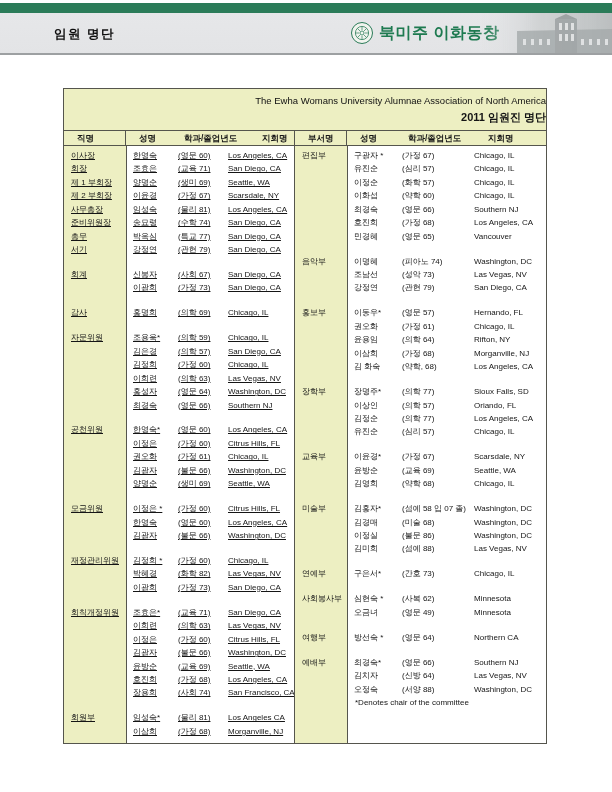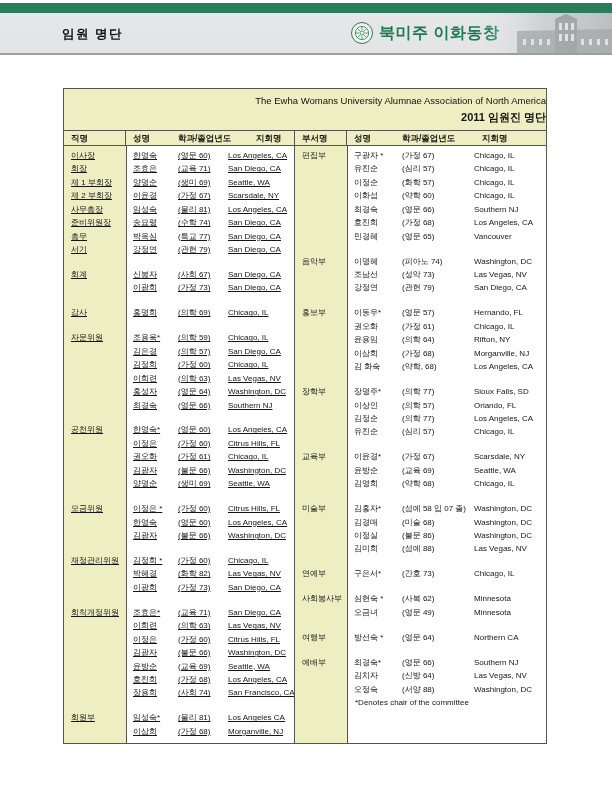--- a/index.html
+++ b/index.html
@@ -15,21 +15,21 @@
     background:#fff;color:#151515;position:relative;overflow:hidden;
   }
   
   .top-white{height:3px;background:#fff;}
   .top-greenbar{height:10px;background:var(--accent-green);}
   .band{
     height:42px;background:linear-gradient(#e6e7e9,var(--band-bg));
     border-bottom:2px solid #9da0a2;position:relative;
   }
   .band-title{
-    position:absolute;left:62px;top:13px;
+    position:absolute;left:54px;top:13px;
     font-size:12.5px;font-weight:bold;color:#0d0d0d;letter-spacing:1.5px;
   }
   .org{position:absolute;left:351px;top:9px;display:flex;align-items:center;gap:6px;}
   .seal{
     width:22px;height:22px;border-radius:50%;
     border:1.6px solid var(--accent-green);
     background:#f1f4ee;display:flex;align-items:center;justify-content:center;
   }
   .org-name{font-size:16px;font-weight:bold;color:#1e7a50;letter-spacing:0.5px;}
   .campus{position:absolute;right:0;top:0;width:135px;height:40px;opacity:.85;}
@@ -42,21 +42,21 @@
     background:var(--table-bg);text-align:right;
     padding:6px 0 5px;border-bottom:1px solid var(--table-border);
   }
   .tbl-title .en{font-size:9.5px;color:#101010;}
   .tbl-title .ko{font-size:11px;font-weight:bold;margin-top:4px;}
   .hdr{display:flex;background:var(--table-bg);border-bottom:1px solid var(--table-border);
        font-weight:bold;font-size:8.5px;height:15px;line-height:15px;}
   .hdr-left{width:230px;display:grid;grid-template-columns:62px 45px 78px 1fr;}
   .hdr-right{width:252px;border-left:1px solid var(--table-border);
              display:grid;grid-template-columns:52px 48px 80px 1fr;}
-  .hdr span{padding-left:7px;white-space:nowrap;}
+  .hdr span{padding-left:13px;white-space:nowrap;}
   .hdr-left > span:first-child,
   .hdr-right > span:first-child{border-right:1px solid var(--table-border);}
   .tbody{display:flex;min-height:597px;font-size:8px;align-items:stretch;}
   .half-left{
     width:230px;padding-top:3px;
     background:linear-gradient(to right,var(--table-bg) 0 62px,var(--table-border) 62px 63px,#fff 63px);
     text-decoration:underline;
   }
   .half-right{
     width:252px;padding-top:3px;border-left:1px solid var(--table-border);

